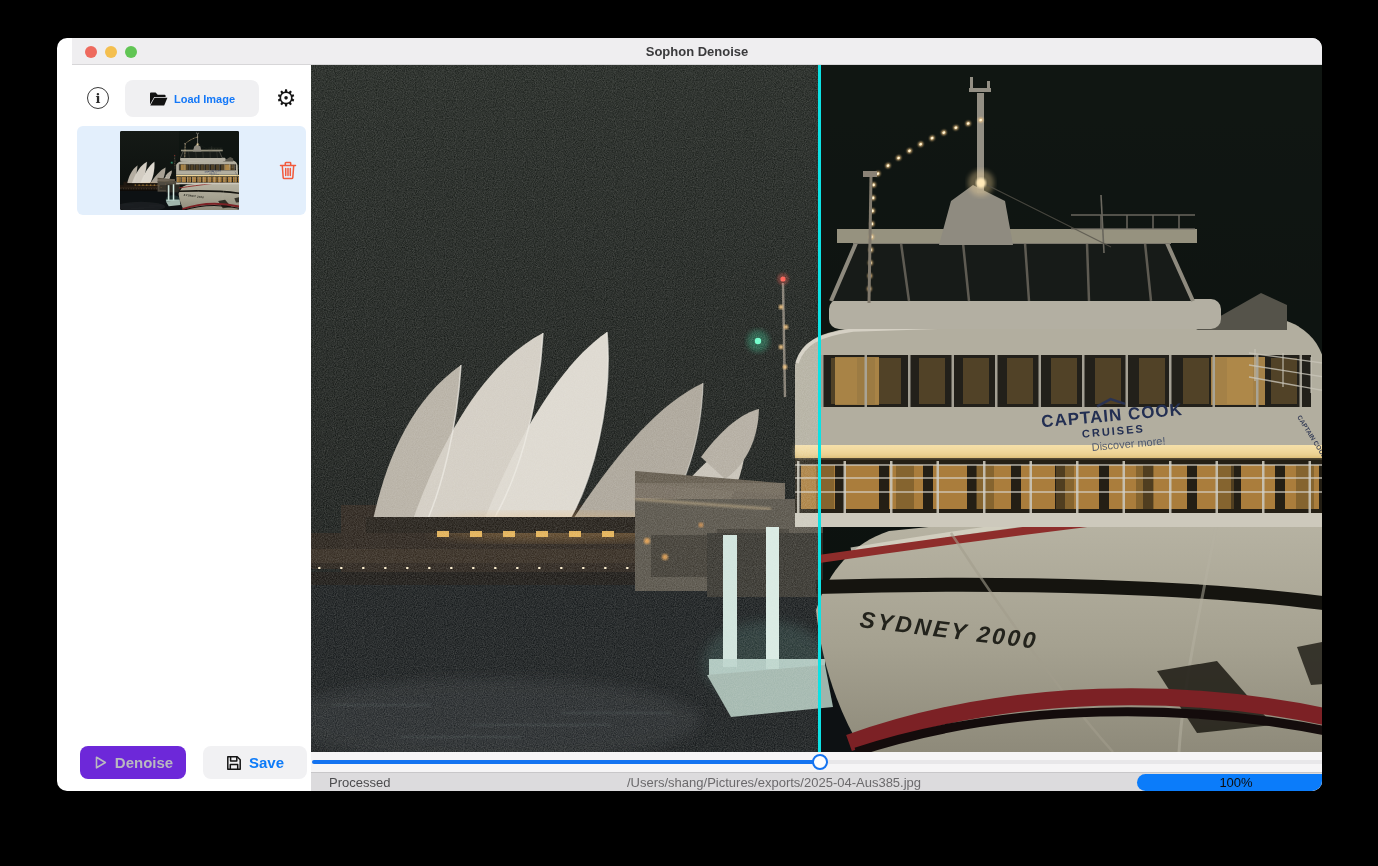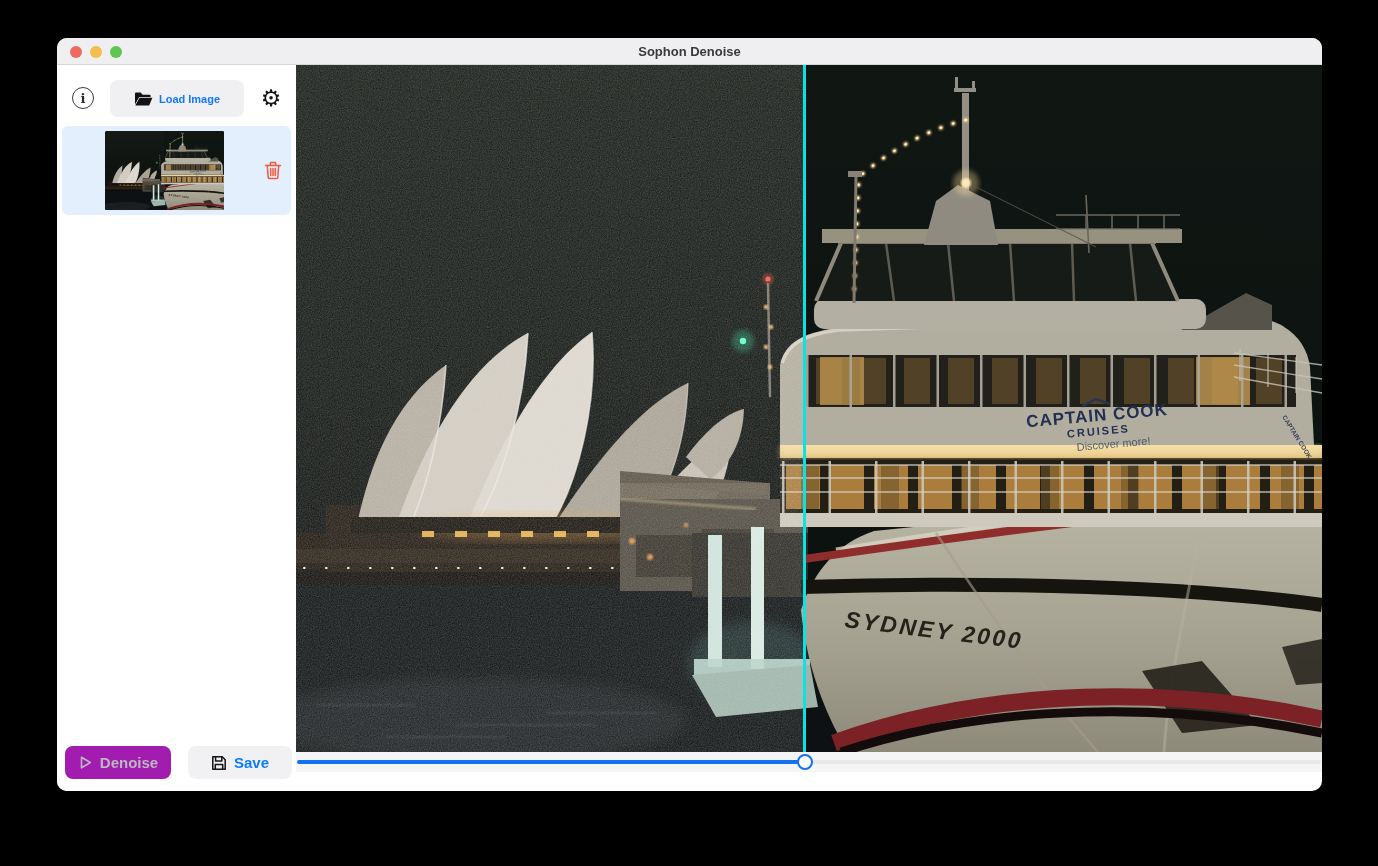--- a/index.html
+++ b/index.html
@@ -1,20 +1,20 @@
 <!DOCTYPE html>
 <html><head>
 <meta charset="utf-8">
 <style>
   * { margin:0; padding:0; box-sizing:border-box; }
   html,body { width:1378px; height:866px; background:#000; overflow:hidden;
               font-family:"Liberation Sans", sans-serif; }
   .window { position:absolute; left:57px; top:38px; width:1265px; height:753px;
             background:#fff; border-radius:10px; overflow:hidden;
-            box-shadow:0 30px 70px rgba(0,0,0,.8); }
+            box-shadow:0 30px 70px rgba(0,0,0,.8);padding-left:15px; }
   .titlebar { position:relative; height:27px; background:#efeef0; border-bottom:1px solid #d7d6d8;
               display:flex; align-items:center; justify-content:center; }
   .title { font-size:13px; font-weight:700; color:#3a3a3c; }
   .lights { position:absolute; left:13px; top:7.5px; display:flex; gap:8px; }
   .light { width:12px; height:12px; border-radius:50%; }
   .light.red { background:#ee6a5e; } .light.yellow { background:#f4bf4f; } .light.green { background:#61c554; }
 
   .content { display:flex; height:726px; }
   .sidebar { position:relative; width:239px; background:#fff; flex:none; }
 
@@ -29,21 +29,21 @@
 
   .thumb-item { position:absolute; left:5px; top:61px; width:229px; height:89px;
                 background:#e3effc; border-radius:6px; }
   .thumb-frame { position:absolute; left:43px; top:5px; width:119px; height:79px; border-radius:2px;
                  overflow:hidden; background:#0c0f0d; }
   .trash-btn { position:absolute; right:8px; top:35px; width:20px; height:20px; background:transparent; border:none; cursor:pointer; }
 
   .action-btn { position:absolute; top:681px; height:33px; border:none; border-radius:8px;
                 display:flex; align-items:center; justify-content:center; gap:7px;
                 font-size:15px; font-weight:700; cursor:pointer; }
-  .denoise-btn { left:8px; width:106px; background:#a21caf; color:#b9b9bf; }
+  .denoise-btn { left:8px; width:106px; background:#6d28d9; color:#b9b9bf; }
   .save-btn { left:131px; width:104px; background:#f1f1f3; color:#0d7bf8; }
 
   .main { display:flex; flex-direction:column; width:1026px; }
   .viewer { position:relative; width:1026px; height:687px; background:#0b0e0c; }
   .viewer svg.photo-main { display:block; }
 
   .slider-row { position:relative; height:20px; background:#f6f5f6; }
   .slider-track { position:absolute; left:1px; right:1px; top:8px; height:4px; border-radius:2px; background:#e8e7e9; }
   .slider-fill { position:absolute; left:1px; top:8px; width:49.6%; height:4px; border-radius:2px; background:#1473f0; }
   .slider-handle { position:absolute; left:calc(49.6% - 8px); top:2px; width:16px; height:16px;
@@ -304,15 +304,22 @@
           <rect x="507" y="0" width="3" height="687" fill="#0ce2e4"></rect>
         </svg>
       </div>
 
       <div class="slider-row">
         <div class="slider-track"></div>
         <div class="slider-fill"></div>
         <div class="slider-handle"></div>
       </div>
 
+      <div class="statusbar">
+        <span class="status-label">Processed</span>
+        <span class="file-path">/Users/shang/Pictures/exports/2025-04-Aus385.jpg</span>
+        <div class="progress">
+          <span>100%</span>
+        </div>
+      </div>
     </div>
   </div>
 </div>
 
 </body></html>

